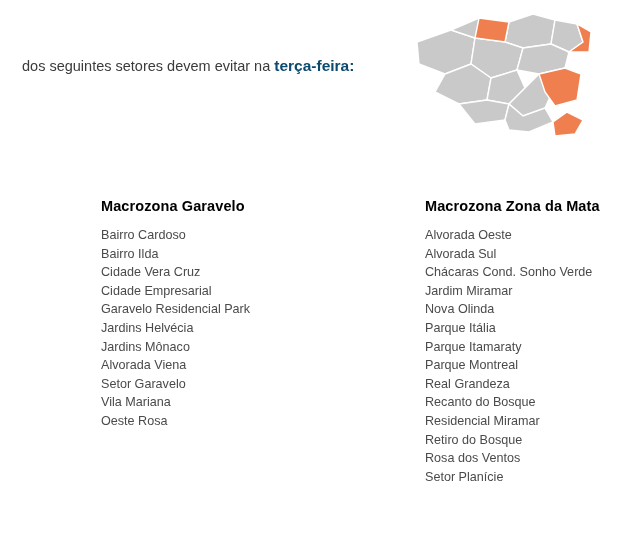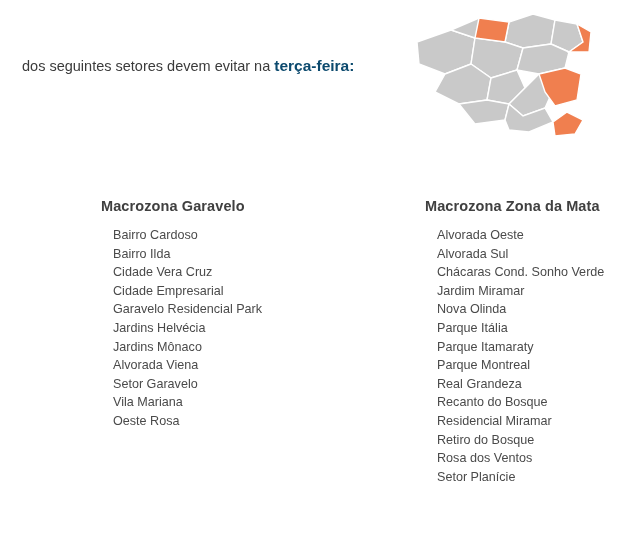--- a/index.html
+++ b/index.html
@@ -58,27 +58,27 @@
     display: flex;
     flex-direction: row;
     gap: 119px;
   }
   .col {
     width: 205px;
   }
   .col-title {
     font-size: 14.5px;
     font-weight: bold;
-    color: #404040;
+    color: #000000;
     margin: 0 0 12px 0;
     letter-spacing: 0.1px;
   }
   .col ul {
     list-style: none;
-    margin: 12px;
+    margin: 0;
     padding: 0;
   }
   .col ul li {
     font-size: 12.6px;
     line-height: 18.6px;
     color: #4a4a4a;
     white-space: nowrap;
   }
 </style>
 </head>

